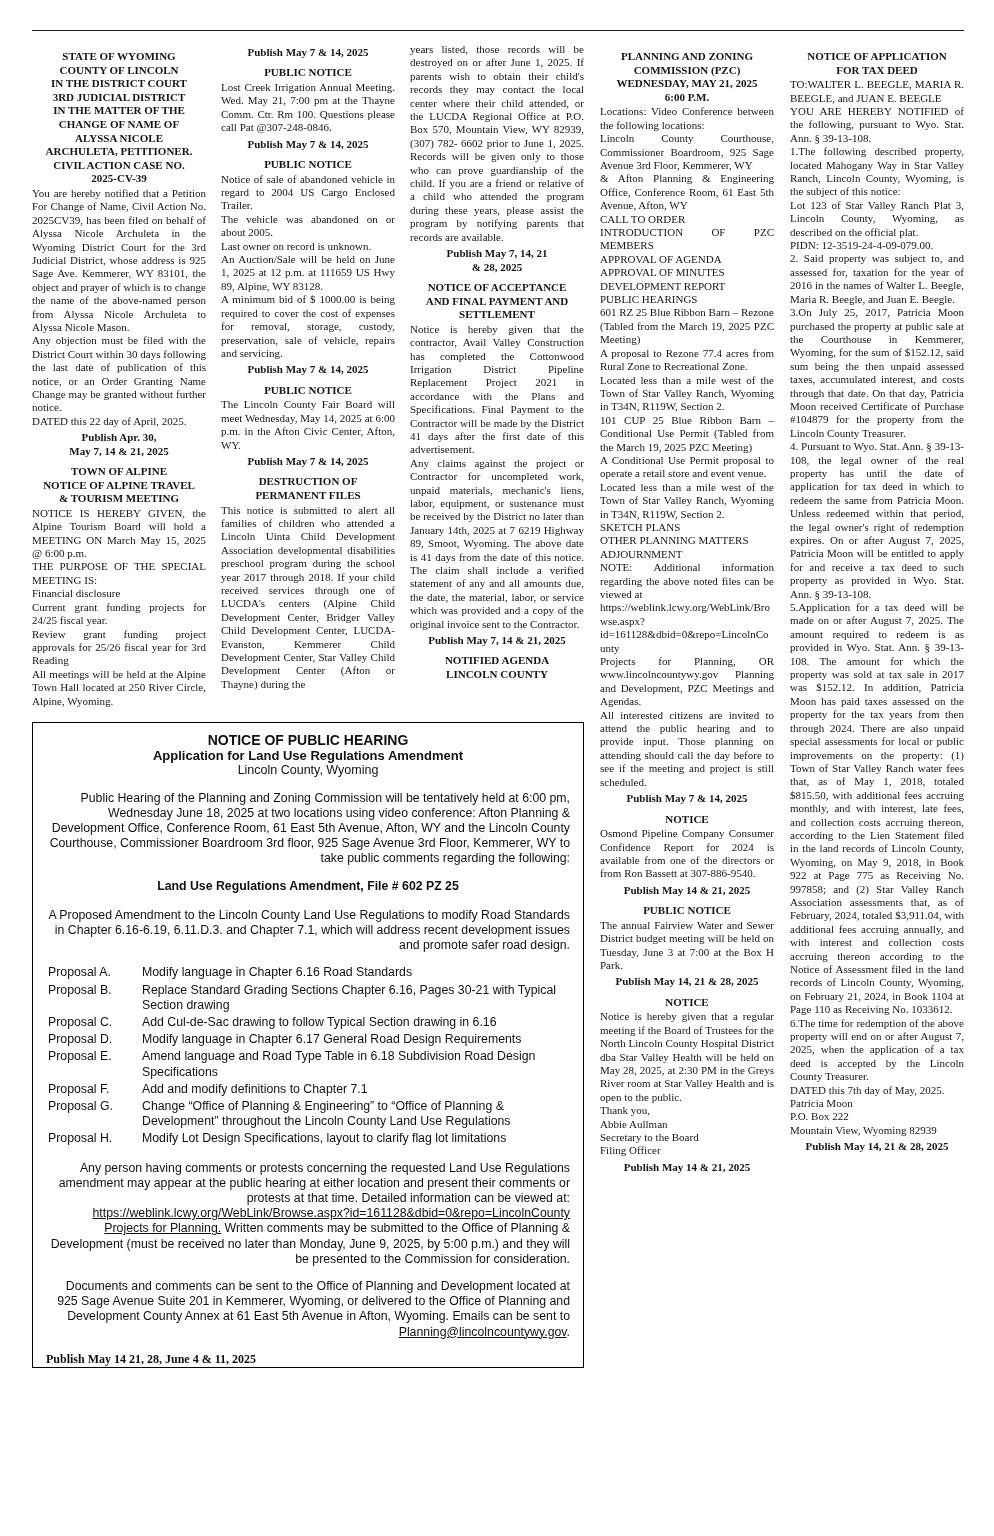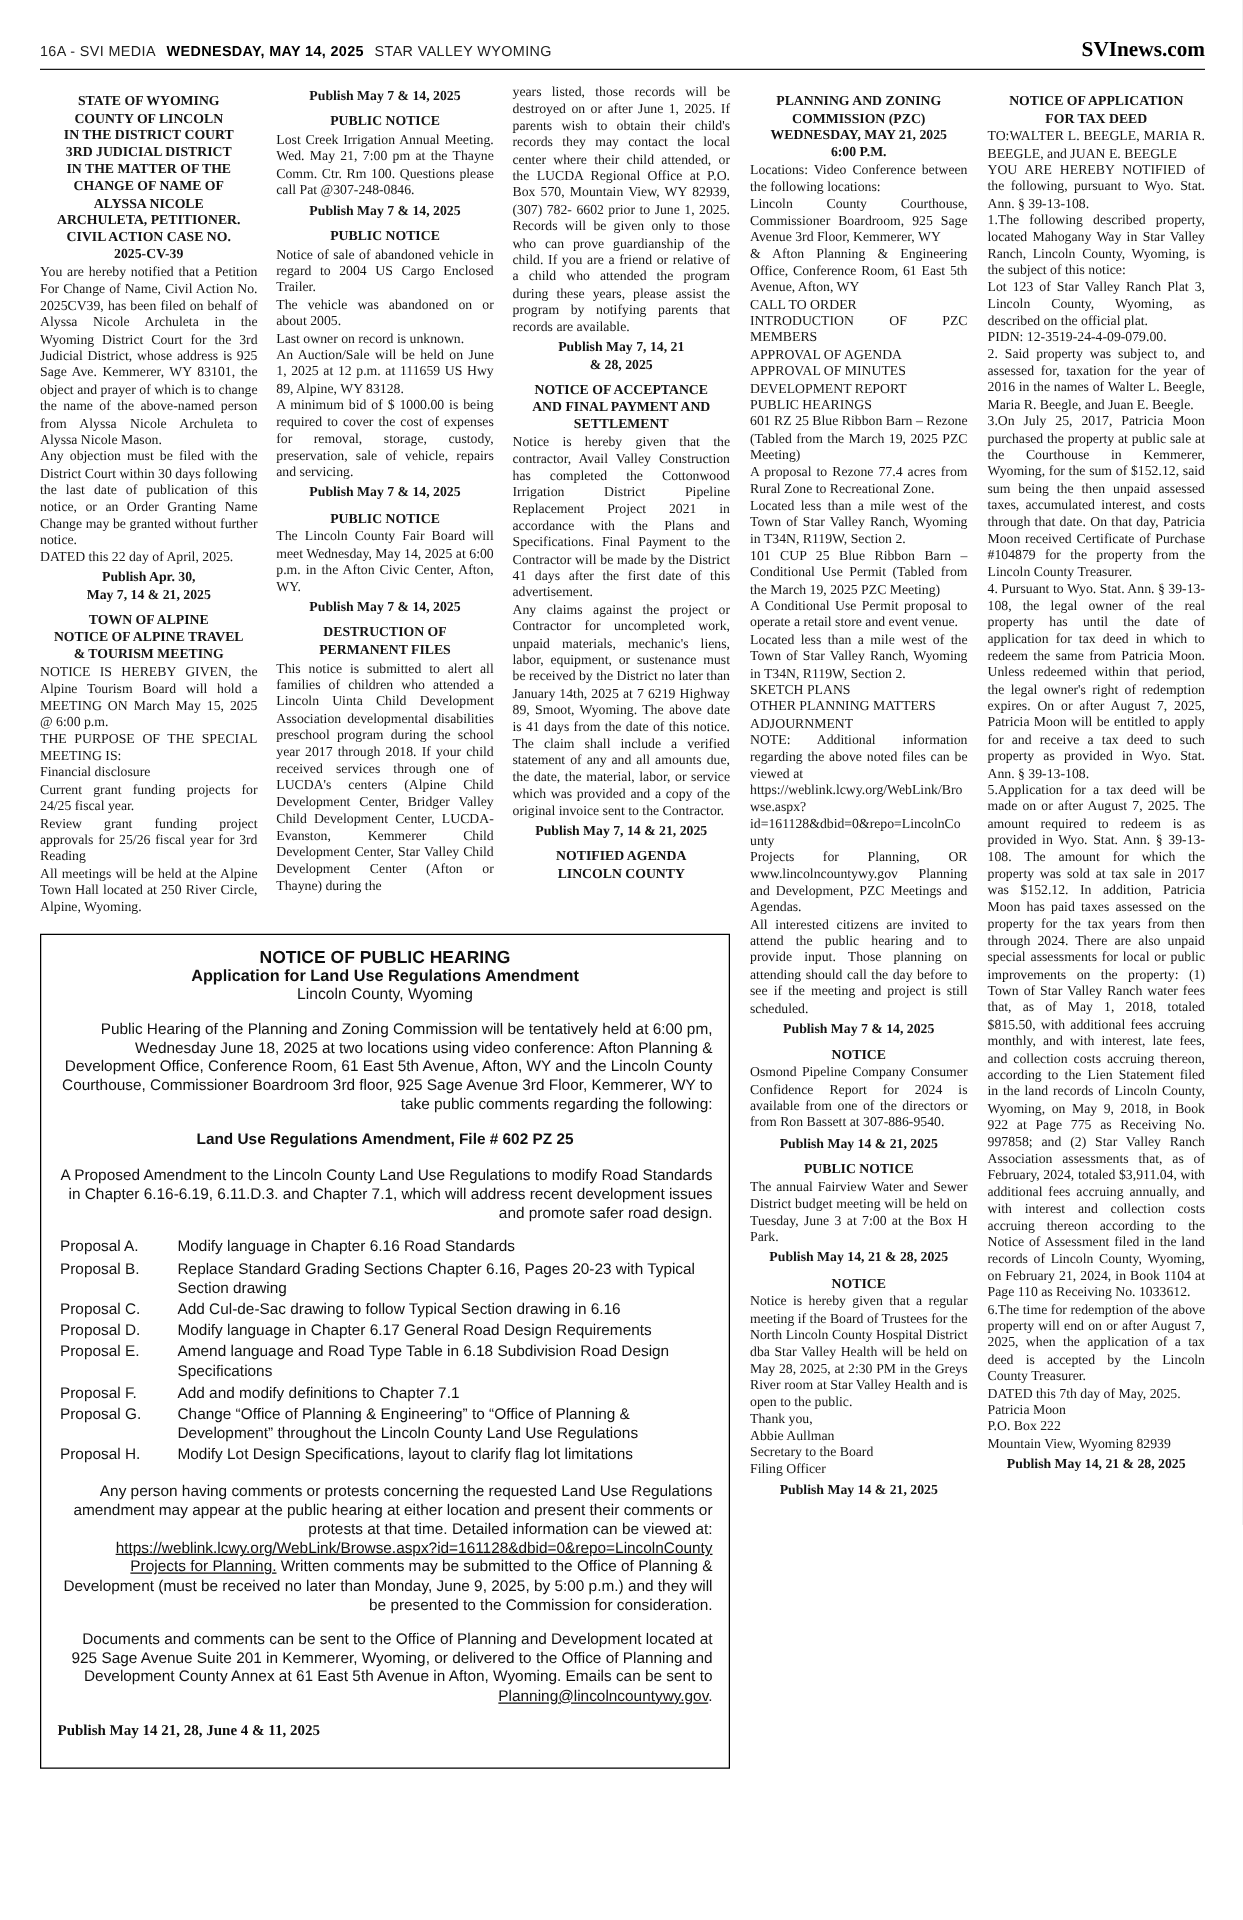--- a/index.html
+++ b/index.html
@@ -17,46 +17,38 @@
   .left-section { flex:0 0 552px; display:flex; flex-direction:column; }
   .three-cols { display:flex; gap:15px; }
   .col { flex:1; min-width:0; }
   .col-right { flex:0 0 174px; min-width:0; }
 
   .block { font-size:11px; line-height:13.4px; white-space:pre-line; }
   .block.body { text-align:justify; overflow-wrap:anywhere; }
   .block.heading { font-weight:bold; text-align:center; margin-top:7px; margin-bottom:1px; line-height:13.6px; }
   .block.publish { font-weight:bold; text-align:center; margin:3px 0 3px; }
 
-  .box { border:1.6px solid #000; margin-top:14px; padding:10px 13px 22px;
+  .box { border:1.6px solid #000; margin-top:14px; padding:10px 13px 0;
          font-family:"Liberation Sans", sans-serif; font-size:12.3px; line-height:15.2px; color:#111; }
   .box-title1 { font-weight:bold; text-align:center; font-size:14px; }
   .box-title2 { font-weight:bold; text-align:center; font-size:13px; }
   .box-title3 { text-align:center; font-size:12.5px; margin-bottom:12px; }
   .box-para { margin-bottom:12px; white-space:pre-line;text-align:right; }
   .box-file-title { font-weight:bold; text-align:center; margin:4px 0 14px; }
   .proposals { display:grid; grid-template-columns:92px 1fr; column-gap:2px; row-gap:2px; margin:0 0 14px 2px; }
   .prop-label { white-space:nowrap; }
   .prop-text { }
   .link { text-decoration:underline; cursor:pointer; }
   .box-publish { font-weight:bold; text-align:left; font-family:"Liberation Serif", serif; font-size:12px; margin-top:4px; }
 </style>
 </head>
 <body>
 
 <div class="page">
 
-  <div class="masthead">
-    <div class="masthead-left">
-      <span class="seg">16A - SVI MEDIA</span>
-      <span class="seg bold">WEDNESDAY, MAY 14, 2025</span>
-      <span class="seg">STAR VALLEY WYOMING</span>
-    </div>
-    <div class="masthead-right">SVInews.com</div>
-  </div>
   <div class="rule"></div>
 
   <div class="content">
 
     <div class="left-section">
       <div class="three-cols">
         <div class="col">
             <div class="block heading">STATE OF WYOMING
 COUNTY OF LINCOLN
 IN THE DISTRICT COURT
@@ -120,21 +112,21 @@
         <div class="box-title1">NOTICE OF PUBLIC HEARING</div>
         <div class="box-title2">Application for Land Use Regulations Amendment</div>
         <div class="box-title3">Lincoln County, Wyoming</div>
         <p class="box-para">Public Hearing of the Planning and Zoning Commission will be tentatively held at 6:00 pm, Wednesday June 18, 2025 at two locations using video conference:  Afton Planning &amp; Development Office, Conference Room, 61 East 5th Avenue, Afton, WY and the Lincoln County Courthouse, Commissioner Boardroom 3rd floor, 925 Sage Avenue 3rd Floor, Kemmerer, WY to take public comments regarding the following:</p>
         <div class="box-file-title">Land Use Regulations Amendment, File # 602 PZ 25</div>
         <p class="box-para">A Proposed Amendment to the Lincoln County Land Use Regulations to modify Road Standards in Chapter 6.16-6.19, 6.11.D.3. and Chapter 7.1, which will address recent development issues and promote safer road design.</p>
         <div class="proposals">
             <div class="prop-label">Proposal A.</div>
             <div class="prop-text">Modify language in Chapter 6.16 Road Standards</div>
             <div class="prop-label">Proposal B.</div>
-            <div class="prop-text">Replace Standard Grading Sections Chapter 6.16, Pages 20-23 with Typical Section drawing</div>
+            <div class="prop-text">Replace Standard Grading Sections Chapter 6.16, Pages 30-21 with Typical Section drawing</div>
             <div class="prop-label">Proposal C.</div>
             <div class="prop-text">Add Cul-de-Sac drawing to follow Typical Section drawing in 6.16</div>
             <div class="prop-label">Proposal D.</div>
             <div class="prop-text">Modify language in Chapter 6.17 General Road Design Requirements</div>
             <div class="prop-label">Proposal E.</div>
             <div class="prop-text">Amend language and Road Type Table in 6.18 Subdivision Road Design Specifications</div>
             <div class="prop-label">Proposal F.</div>
             <div class="prop-text">Add and modify definitions to Chapter 7.1</div>
             <div class="prop-label">Proposal G.</div>
             <div class="prop-text">Change “Office of Planning &amp; Engineering” to “Office of Planning &amp; Development” throughout the Lincoln County Land Use Regulations</div>

